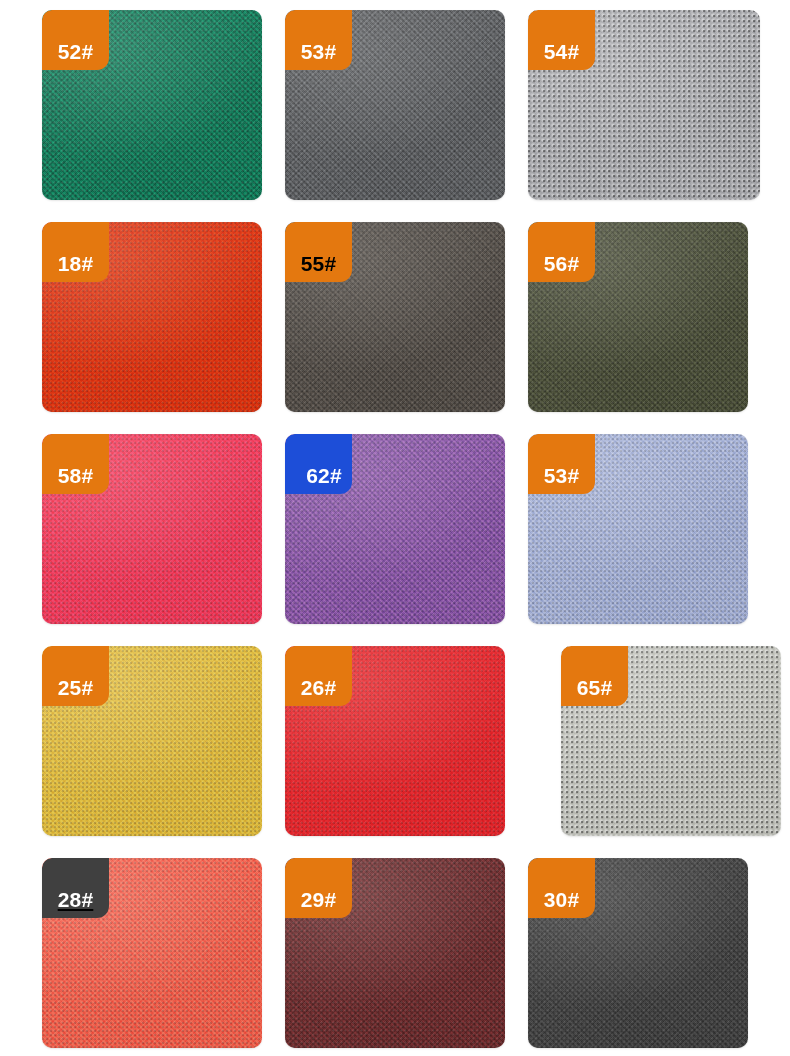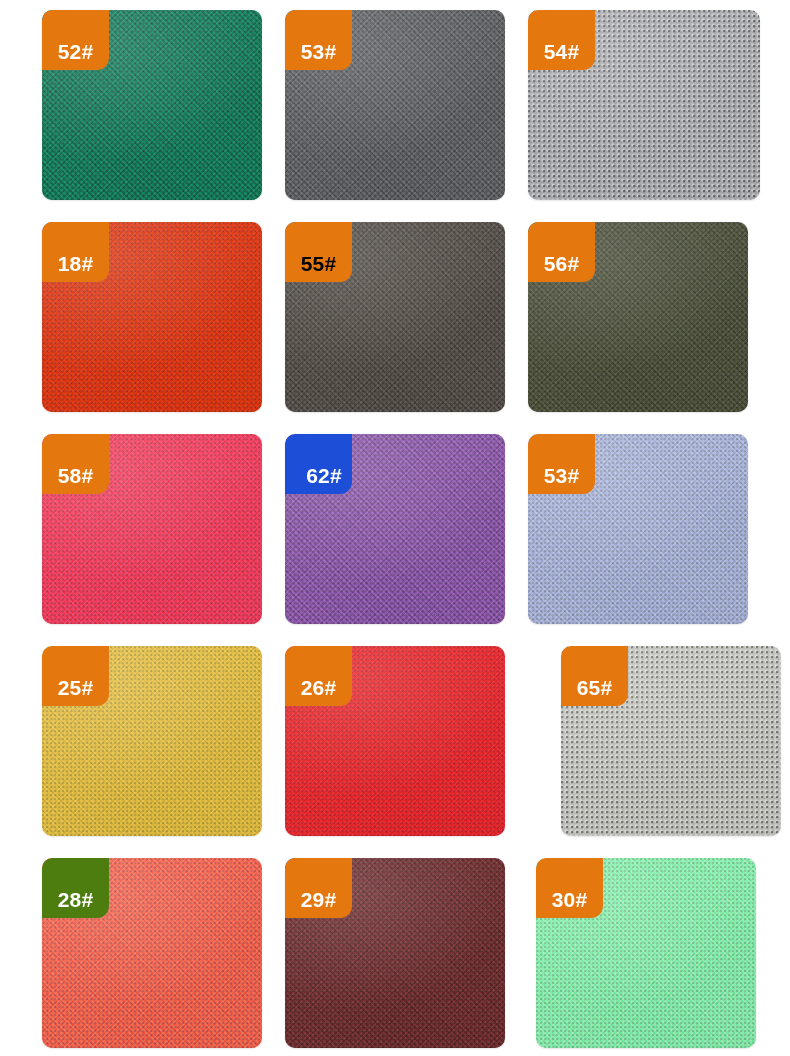--- a/index.html
+++ b/index.html
@@ -210,31 +210,31 @@
     <div class="swatch-card heather" style="background-color: rgb(193, 194, 187); margin-left: 33px;">
       <div class="swatch-fabric"></div>
       <div class="swatch-sheen"></div>
       <div class="swatch-badge" style="background: rgb(228, 120, 15);">
         <span class="swatch-badge-label" style="color: rgb(255, 255, 255);">65#</span>
       </div>
     </div>
     <div class="swatch-card" style="background-color: rgb(244, 96, 76);">
       <div class="swatch-fabric"></div>
       <div class="swatch-sheen"></div>
-      <div class="swatch-badge" style="background: #4d7c0f;">
+      <div class="swatch-badge" style="background: #404040; text-decoration: underline;">
         <span class="swatch-badge-label" style="color: rgb(255, 255, 255);">28#</span>
       </div>
     </div>
     <div class="swatch-card" style="background-color: rgb(107, 42, 44);">
       <div class="swatch-fabric"></div>
       <div class="swatch-sheen"></div>
       <div class="swatch-badge" style="background: rgb(228, 120, 15);">
         <span class="swatch-badge-label" style="color: rgb(255, 255, 255);">29#</span>
       </div>
     </div>
-    <div class="swatch-card" style="background-color: #86efac; margin-left: 8px;">
+    <div class="swatch-card" style="background-color: #404040;">
       <div class="swatch-fabric"></div>
       <div class="swatch-sheen"></div>
       <div class="swatch-badge" style="background: rgb(228, 120, 15);">
         <span class="swatch-badge-label" style="color: rgb(255, 255, 255);">30#</span>
       </div>
     </div>
   </div>
 
 </body></html>

